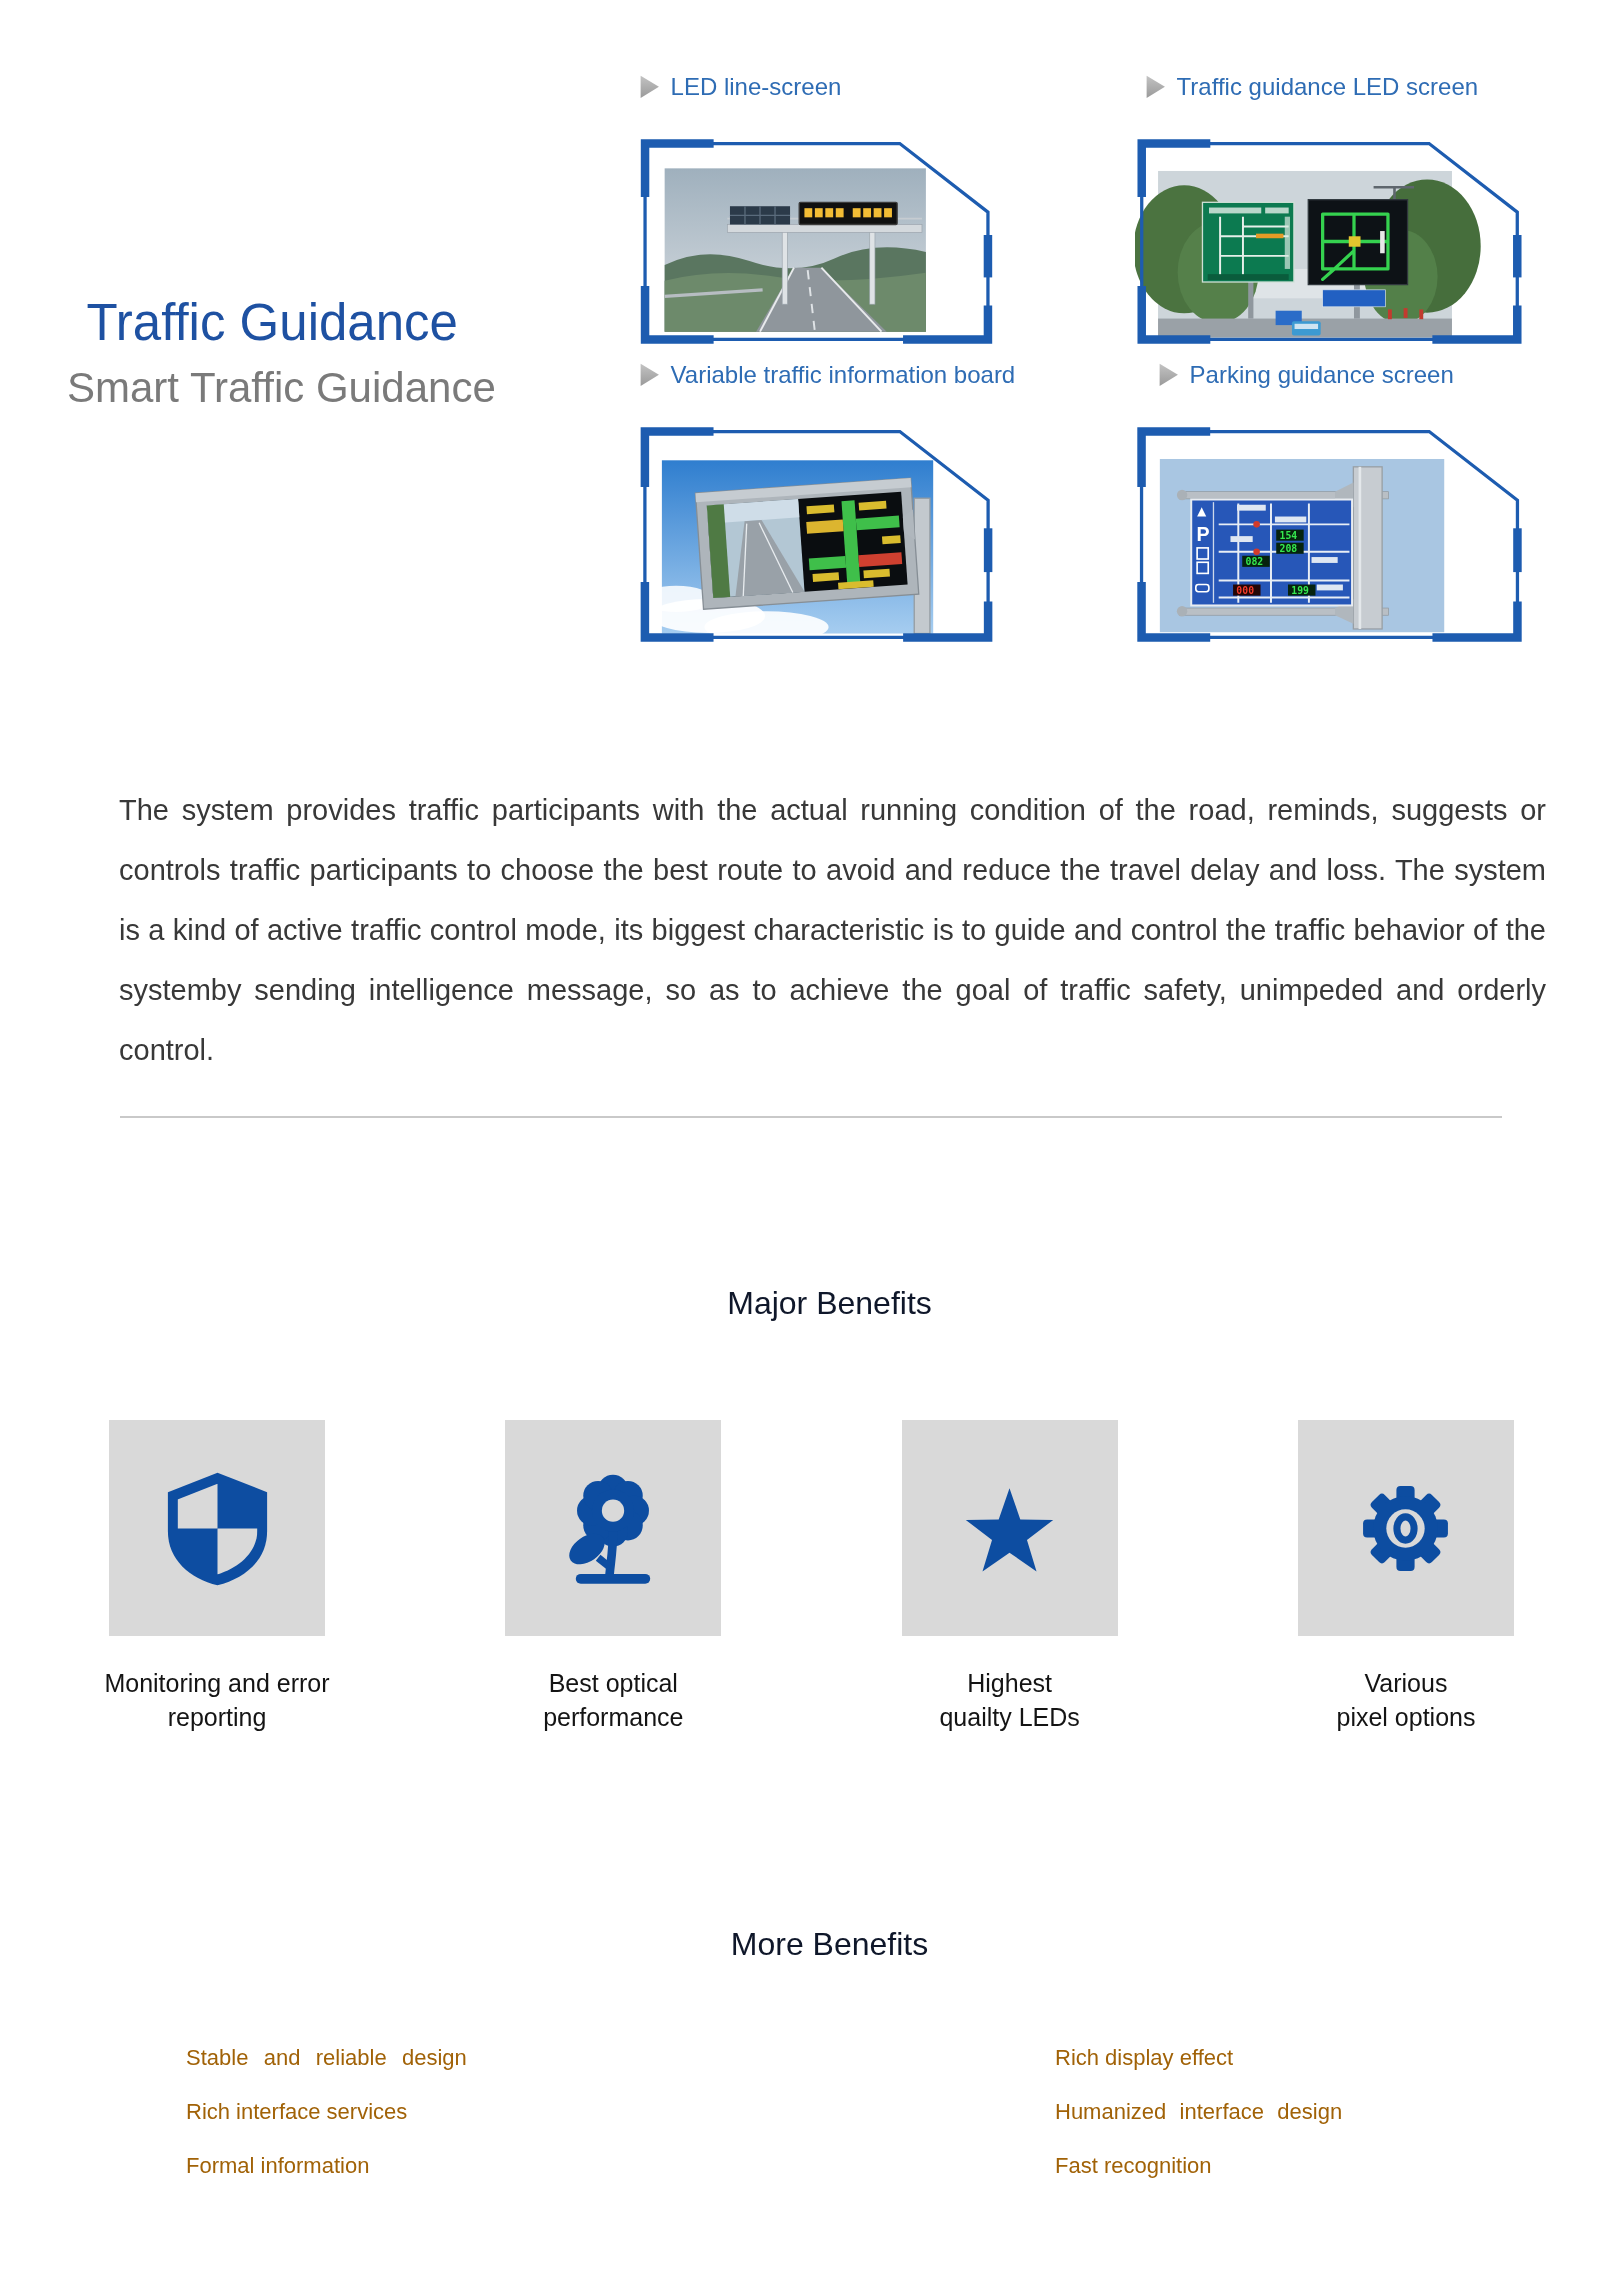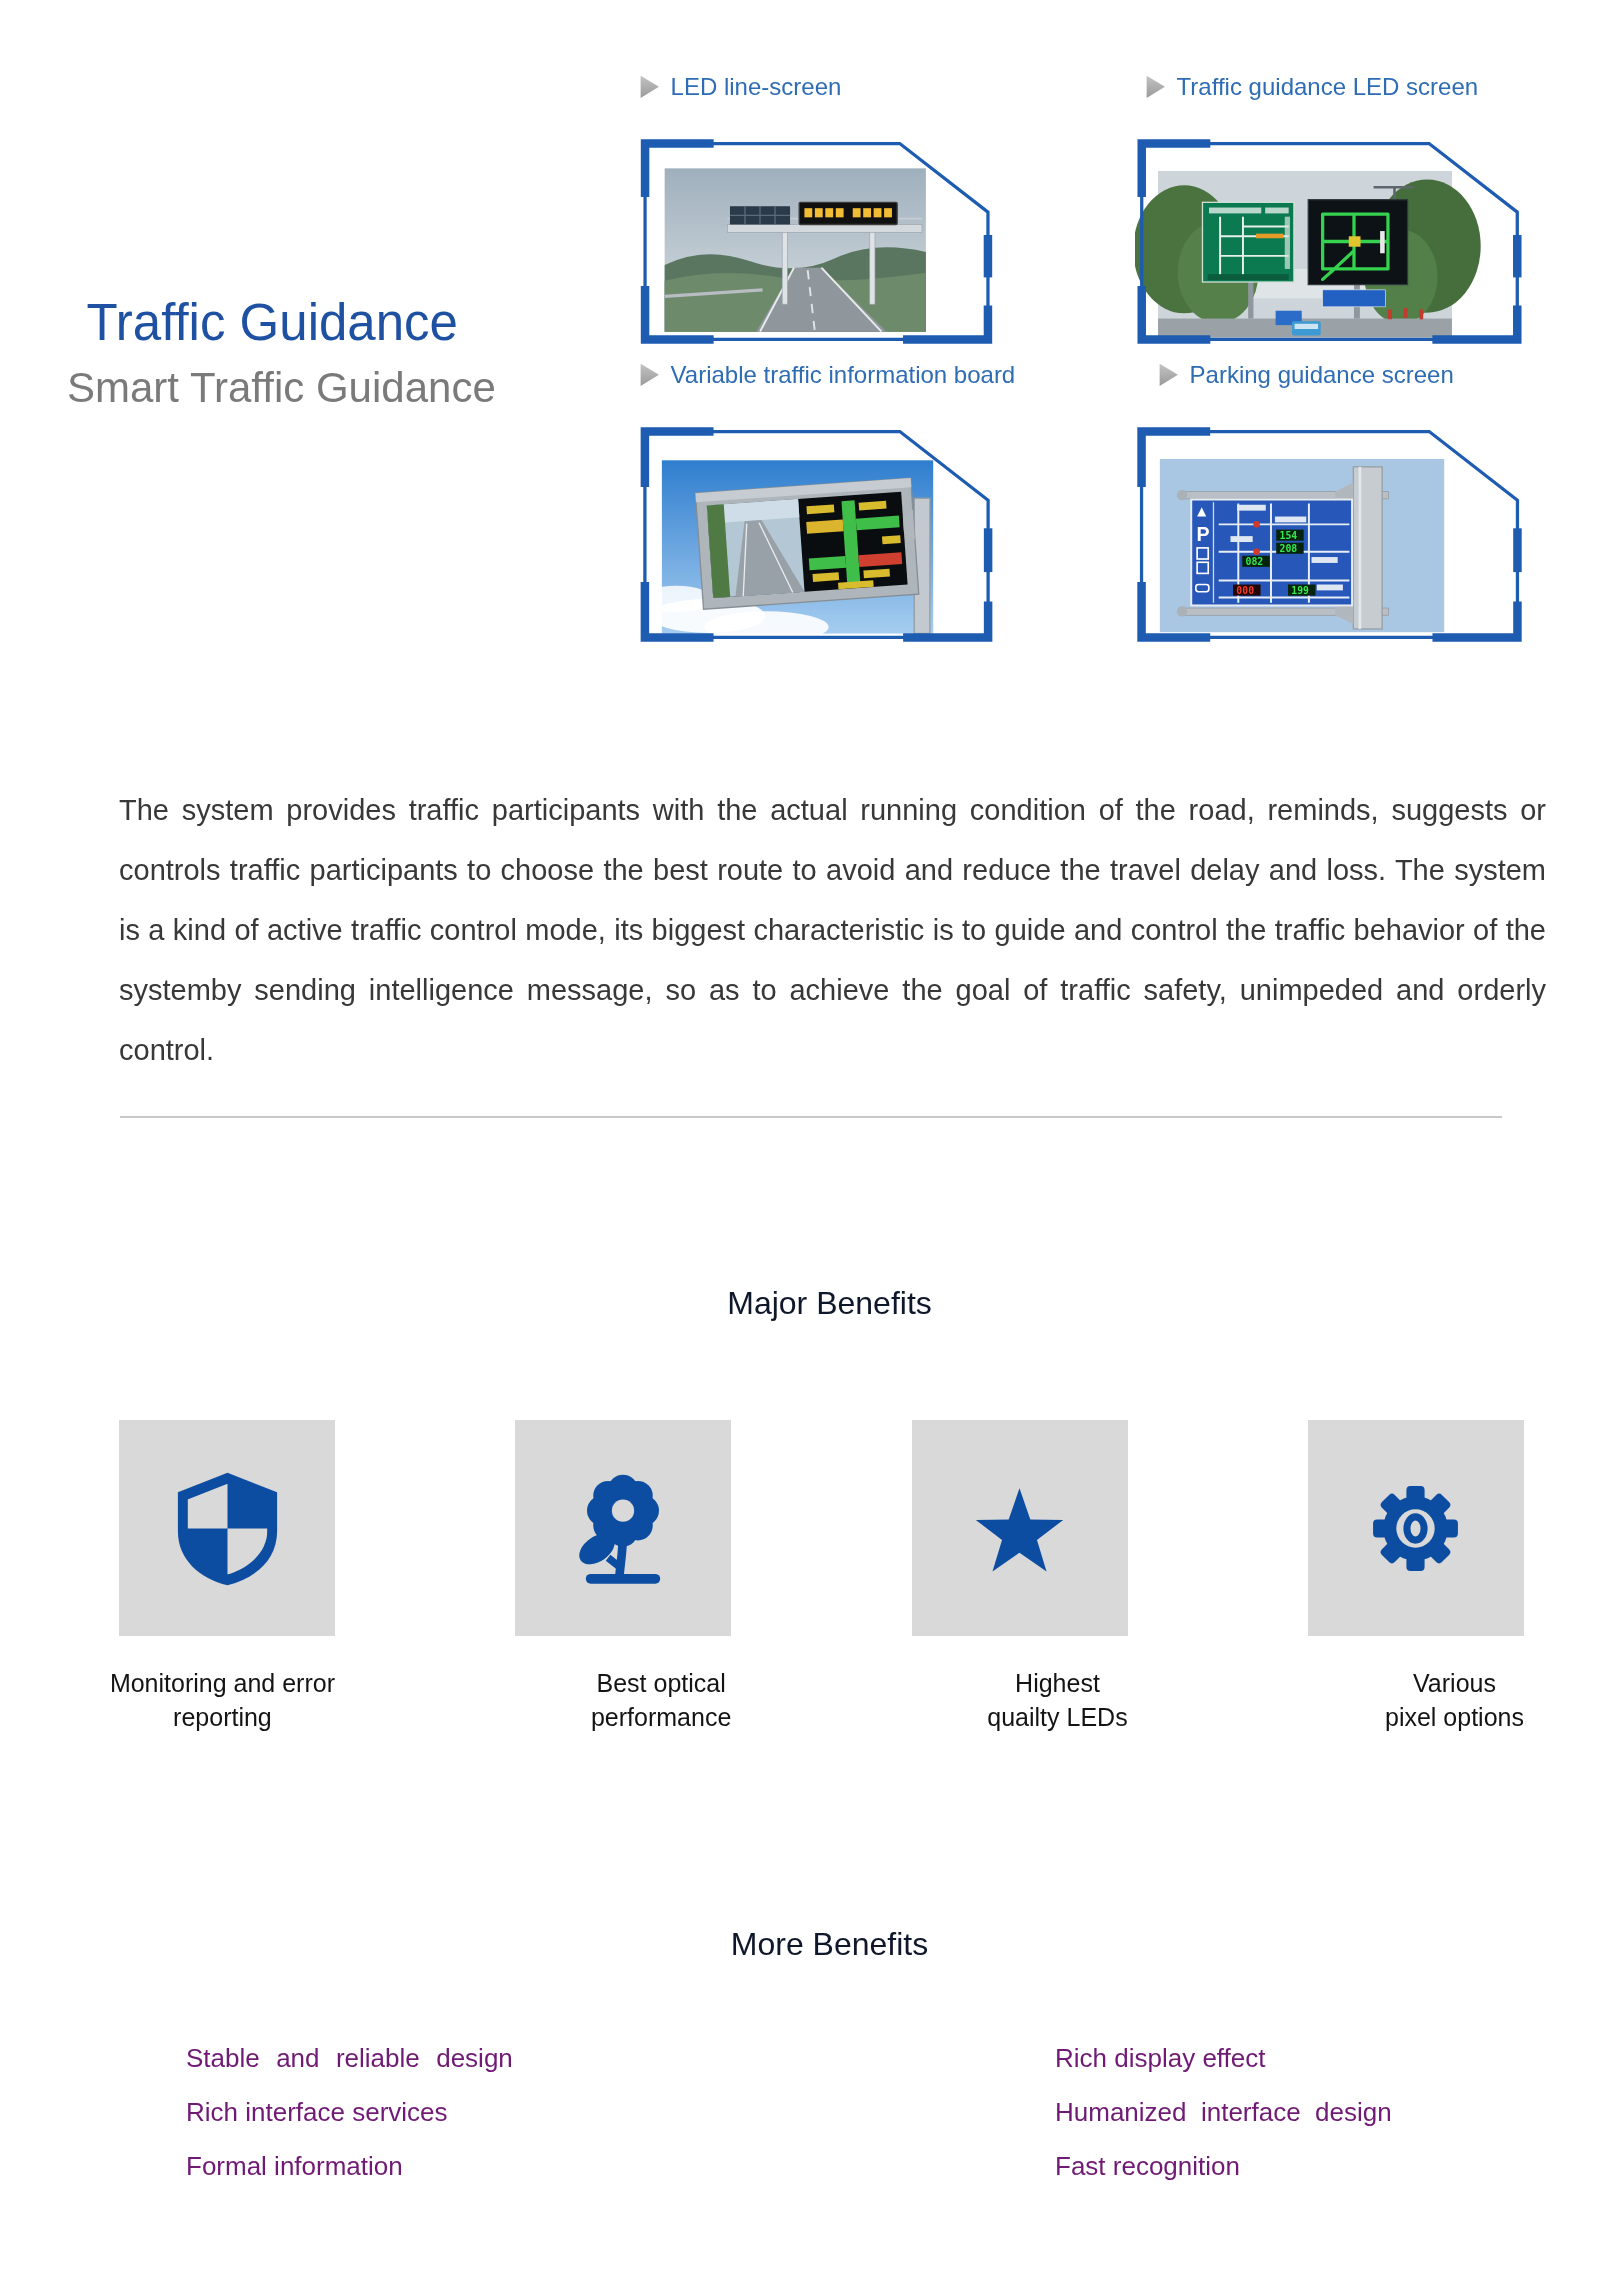--- a/index.html
+++ b/index.html
@@ -26,31 +26,31 @@
            background:#c9c9c9;border:none;margin:0;}
 
   .section-heading{position:absolute;left:0;width:100%;margin:18px;text-align:center;
                    font-size:32px;font-weight:400;color:#0f172a;}
   .heading-major{top:1267px;}
   .heading-more{top:1908px;}
 
   
   .benefits-row{position:absolute;left:99px;top:1420px;width:1425px;
                 display:flex;justify-content:space-between;}
-  .benefit{width:236px;display:flex;flex-direction:column;align-items:flex-end;}
+  .benefit{width:236px;display:flex;flex-direction:column;align-items:center;}
   .benefit .box{width:216px;height:216px;background:#d9d9d9;
                 display:flex;align-items:center;justify-content:center;}
   .benefit .cap{margin-top:30px;display:flex;flex-direction:column;align-items:center;}
   .benefit .cap span{font-size:25px;line-height:34px;color:#141414;white-space:nowrap;text-align:center;}
 
   
   .list{position:absolute;top:2031px;}
   .list-left{left:186px;width:365px;}
   .list-right{left:1055px;width:374px;}
-  .list-item{font-size:26px;line-height:54px;color:#701a75;white-space:nowrap;}
+  .list-item{font-size:22px;line-height:54px;color:#a16207;white-space:nowrap;}
   .list-left .list-item:nth-child(1){word-spacing:9.2px;}
   .list-right .list-item:nth-child(2){word-spacing:7.2px;}
 </style>
 </head>
 <body>
 
 <div class="page">
 
   <header class="hero">
     <h1>Traffic Guidance</h1>

